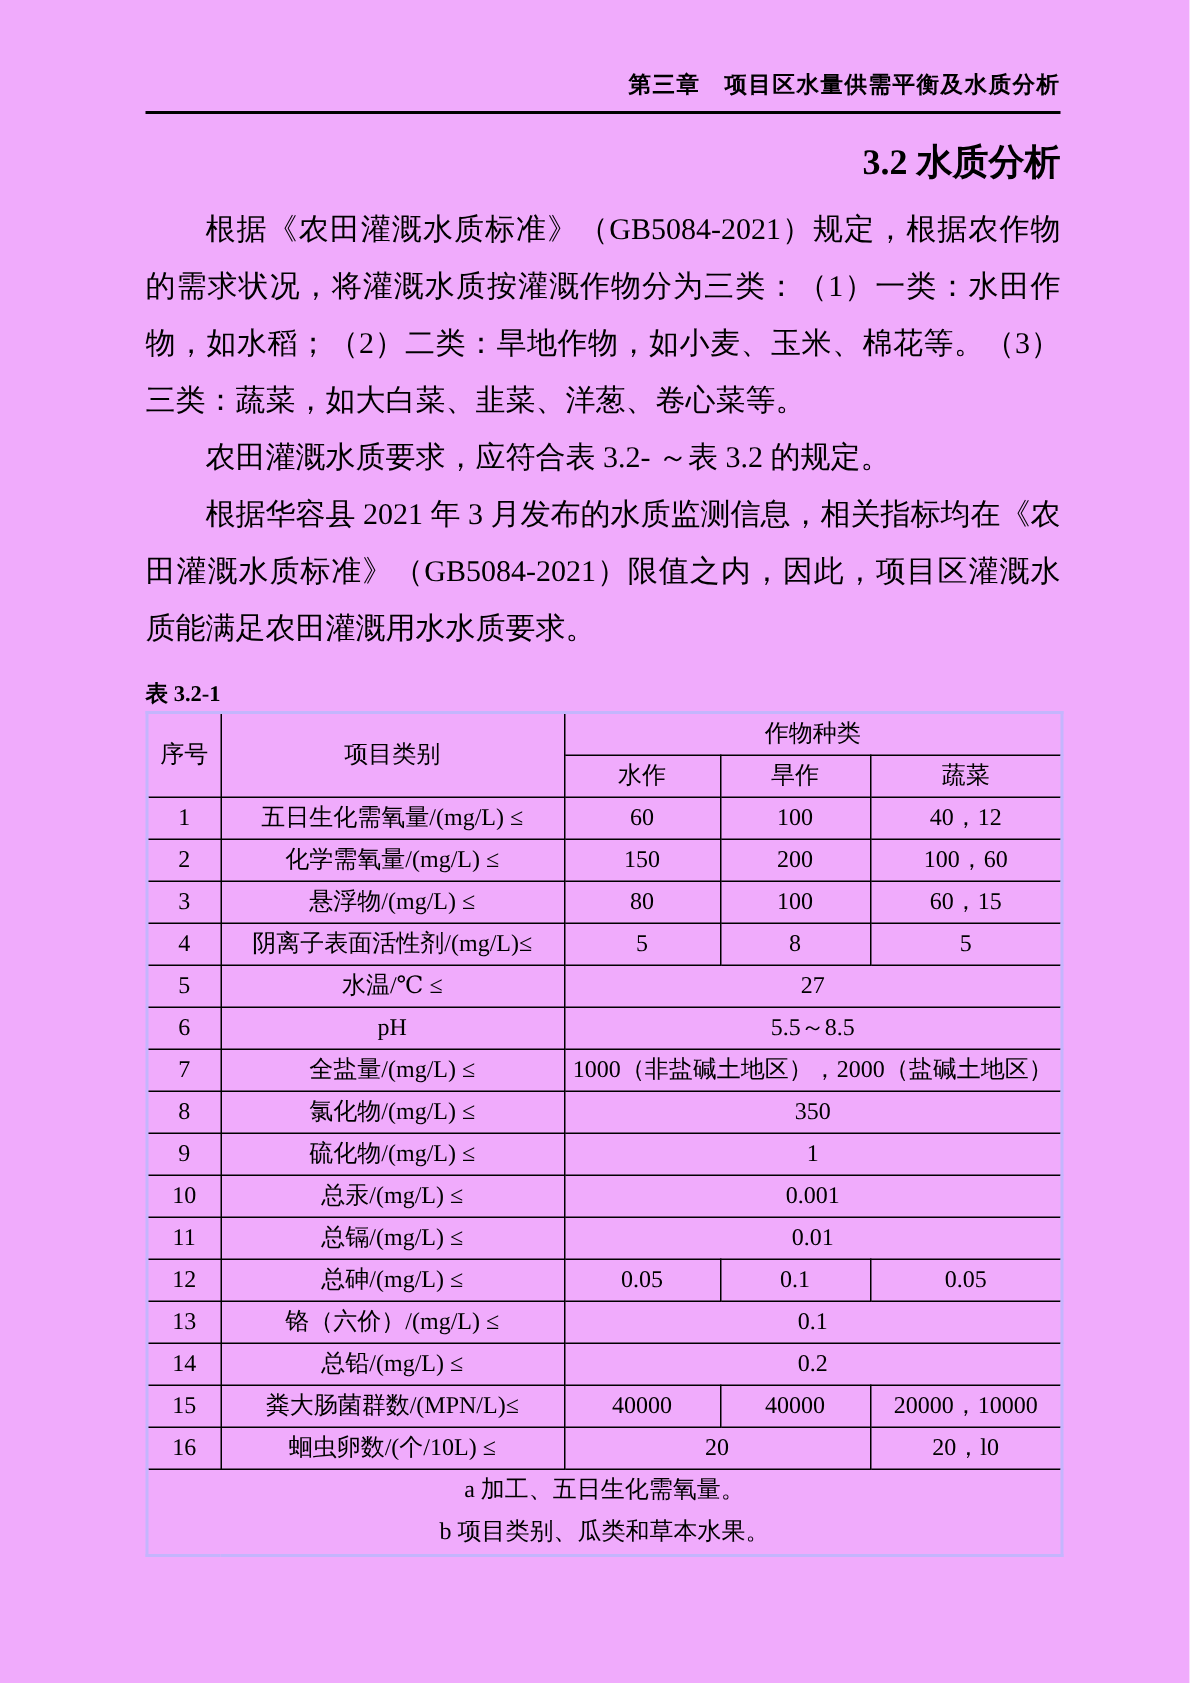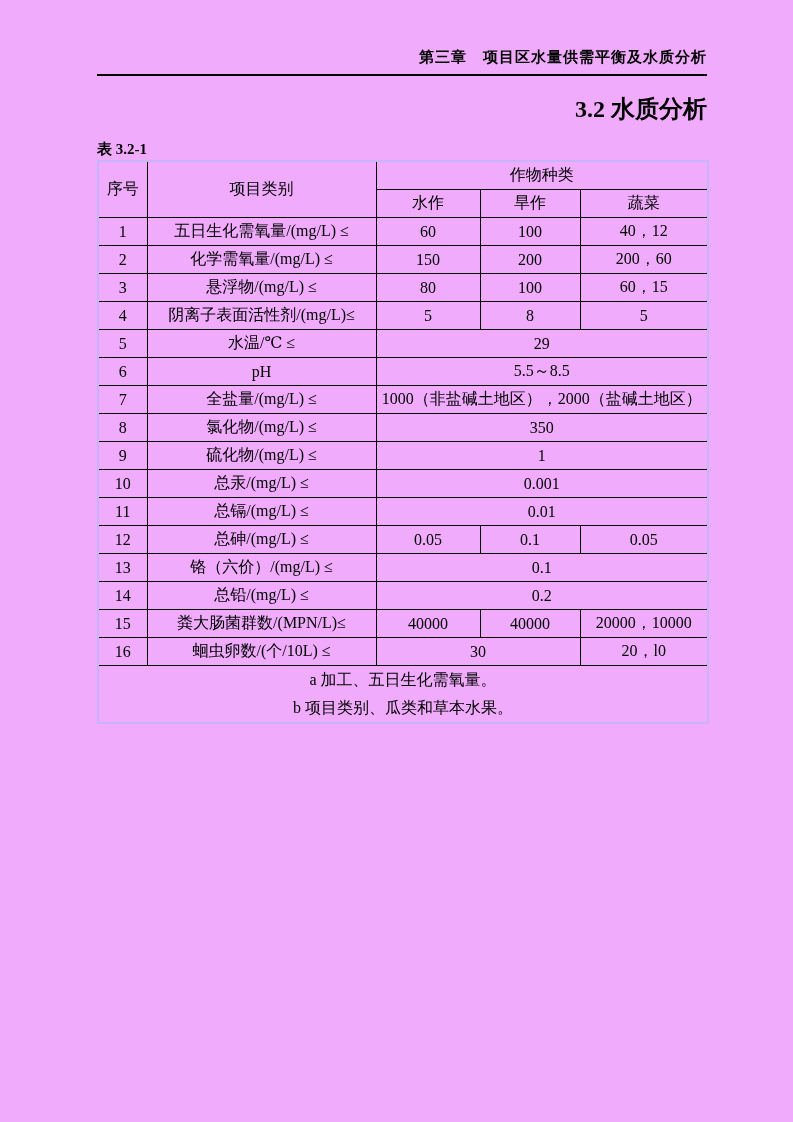--- a/index.html
+++ b/index.html
@@ -111,20 +111,23 @@
 <body>
 
 <div class="page">
   <div class="content">
 
     <div class="running-head">第三章　项目区水量供需平衡及水质分析</div>
     <hr class="head-rule">
 
     <h1 class="section-title">3.2 水质分析</h1>
 
+    <p class="body-para">根据《农田灌溉水质标准》（GB5084-2021）规定，根据农作物的需求状况，将灌溉水质按灌溉作物分为三类：（1）一类：水田作物，如水稻；（2）二类：旱地作物，如小麦、玉米、棉花等。（3）三类：蔬菜，如大白菜、韭菜、洋葱、卷心菜等。</p>
+    <p class="body-para">农田灌溉水质要求，应符合表 3.2- ～表 3.2 的规定。</p>
+    <p class="body-para">根据华容县 2021 年 3 月发布的水质监测信息，相关指标均在《农田灌溉水质标准》（GB5084-2021）限值之内，因此，项目区灌溉水质能满足农田灌溉用水水质要求。</p>
 
     <div class="table-caption">
       <span class="caption-label">表 3.2-1</span>
     </div>
 
     <table class="standards">
       <colgroup>
         <col style="width:49px">
         <col style="width:229px">
         <col style="width:104px">
@@ -149,40 +152,40 @@
             <td>五日生化需氧量/(mg/L) ≤</td>
             <td>60</td>
             <td>100</td>
             <td>40，12</td>
           </tr>
           <tr>
             <td>2</td>
             <td>化学需氧量/(mg/L) ≤</td>
             <td>150</td>
             <td>200</td>
-            <td>200，60</td>
+            <td>100，60</td>
           </tr>
           <tr>
             <td>3</td>
             <td>悬浮物/(mg/L) ≤</td>
             <td>80</td>
             <td>100</td>
             <td>60，15</td>
           </tr>
           <tr>
             <td>4</td>
             <td>阴离子表面活性剂/(mg/L)≤</td>
             <td>5</td>
             <td>8</td>
             <td>5</td>
           </tr>
           <tr>
             <td>5</td>
             <td>水温/℃ ≤</td>
-            <td colspan="3">29</td>
+            <td colspan="3">27</td>
           </tr>
           <tr>
             <td>6</td>
             <td>pH</td>
             <td colspan="3">5.5～8.5</td>
           </tr>
           <tr>
             <td>7</td>
             <td>全盐量/(mg/L) ≤</td>
             <td colspan="3">1000（非盐碱土地区），2000（盐碱土地区）</td>
@@ -227,21 +230,21 @@
           <tr>
             <td>15</td>
             <td>粪大肠菌群数/(MPN/L)≤</td>
             <td>40000</td>
             <td>40000</td>
             <td>20000，10000</td>
           </tr>
           <tr>
             <td>16</td>
             <td>蛔虫卵数/(个/10L) ≤</td>
-            <td colspan="2">30</td>
+            <td colspan="2">20</td>
             <td>20，l0</td>
           </tr>
         </tbody>
       <tfoot>
         <tr>
           <td colspan="5" class="footnotes-cell">
               <div>a 加工、五日生化需氧量。</div>
               <div>b 项目类别、瓜类和草本水果。</div>
             </td>
         </tr>

